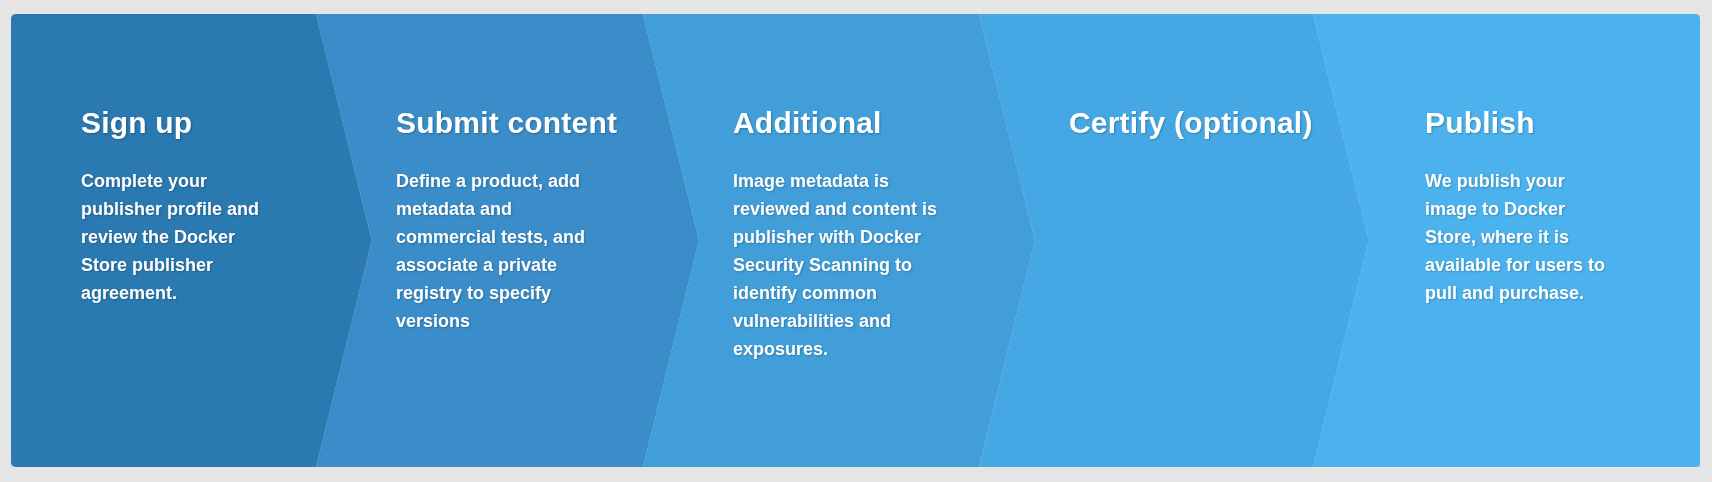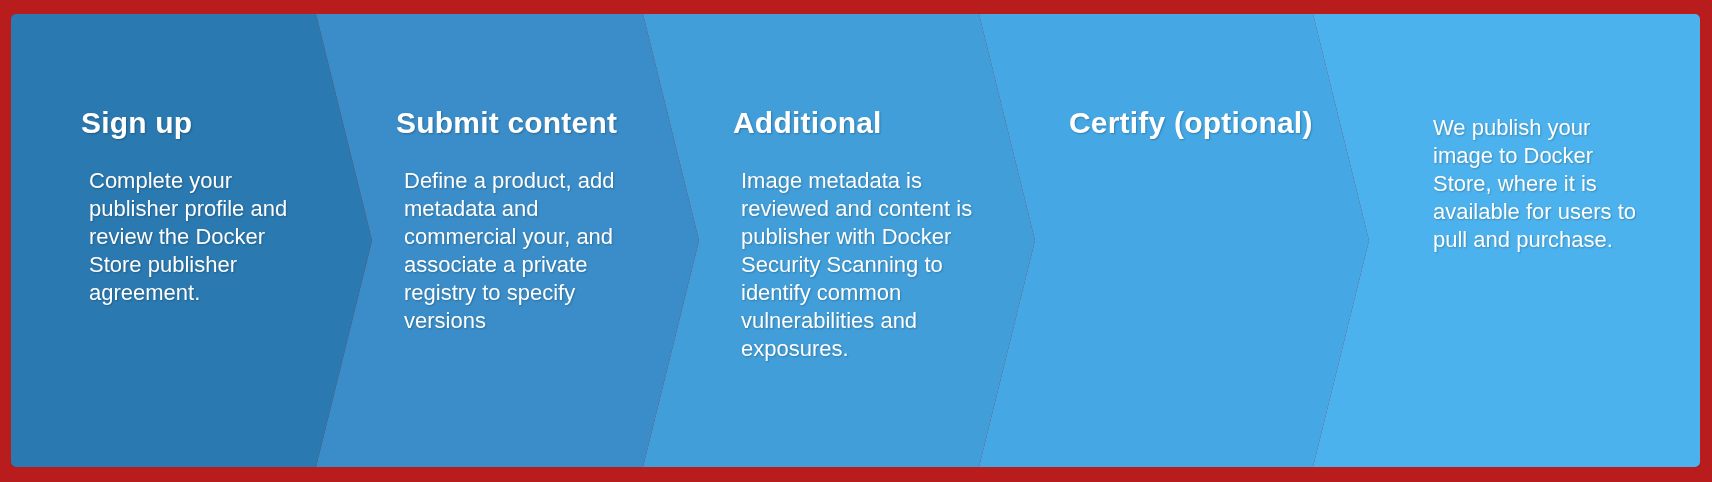--- a/index.html
+++ b/index.html
@@ -8,21 +8,21 @@
     background: #ffffff;
     width: 1712px;
     height: 482px;
     font-family: "Liberation Sans", sans-serif;
     overflow: hidden;
   }
   .canvas {
     position: relative;
     width: 1712px;
     height: 482px;
-    background: #b91c1c;
+    background: #e5e5e5;
   }
   .flow {
     position: absolute;
     left: 11px;
     top: 14px;
     height: 453px;
     display: flex;
     flex-direction: row;
     align-items: stretch;
   }
@@ -72,25 +72,26 @@
     padding: 92px 12px 0 112px;
   }
   .step-heading {
     margin: 0 0 27px 0;
     font-size: 30px;
     font-weight: bold;
     letter-spacing: 0.2px;
     text-shadow: 1px 1px 2px rgba(0, 0, 0, 0.25);
   }
   .step-body {
-    margin: 8px;
-    font-size: 22px;
+    margin: 0;
+    font-size: 18px;
     line-height: 28px;
     white-space: pre-wrap;
     text-shadow: 1px 1px 2px rgba(0, 0, 0, 0.22);
+    font-weight: bold;
   }
 </style>
 </head>
 <body>
 
 <div class="canvas">
   <div class="flow">
 
     <div class="step step-1" style="--step-color: #2a79b0;">
       <h2 class="step-heading">Sign up</h2>
@@ -98,21 +99,21 @@
 publisher profile and
 review the Docker
 Store publisher
 agreement.</p>
     </div>
 
     <div class="step step-2" style="--step-color: #3a8dc8;">
       <h2 class="step-heading">Submit content</h2>
       <p class="step-body">Define a product, add
 metadata and
-commercial your, and
+commercial tests, and
 associate a private
 registry to specify
 versions</p>
     </div>
 
     <div class="step step-3" style="--step-color: #419ed9;">
       <h2 class="step-heading">Additional</h2>
       <p class="step-body">Image metadata is
 reviewed and content is
 publisher with Docker
@@ -120,20 +121,21 @@
 identify common
 vulnerabilities and
 exposures.</p>
     </div>
 
     <div class="step step-4" style="--step-color: #45a8e4;">
       <h2 class="step-heading">Certify (optional)</h2>
     </div>
 
     <div class="step step-5" style="--step-color: #4cb2ed;">
+      <h2 class="step-heading">Publish</h2>
       <p class="step-body">We publish your
 image to Docker
 Store, where it is
 available for users to
 pull and purchase.</p>
     </div>
 
   </div>
 </div>
 

